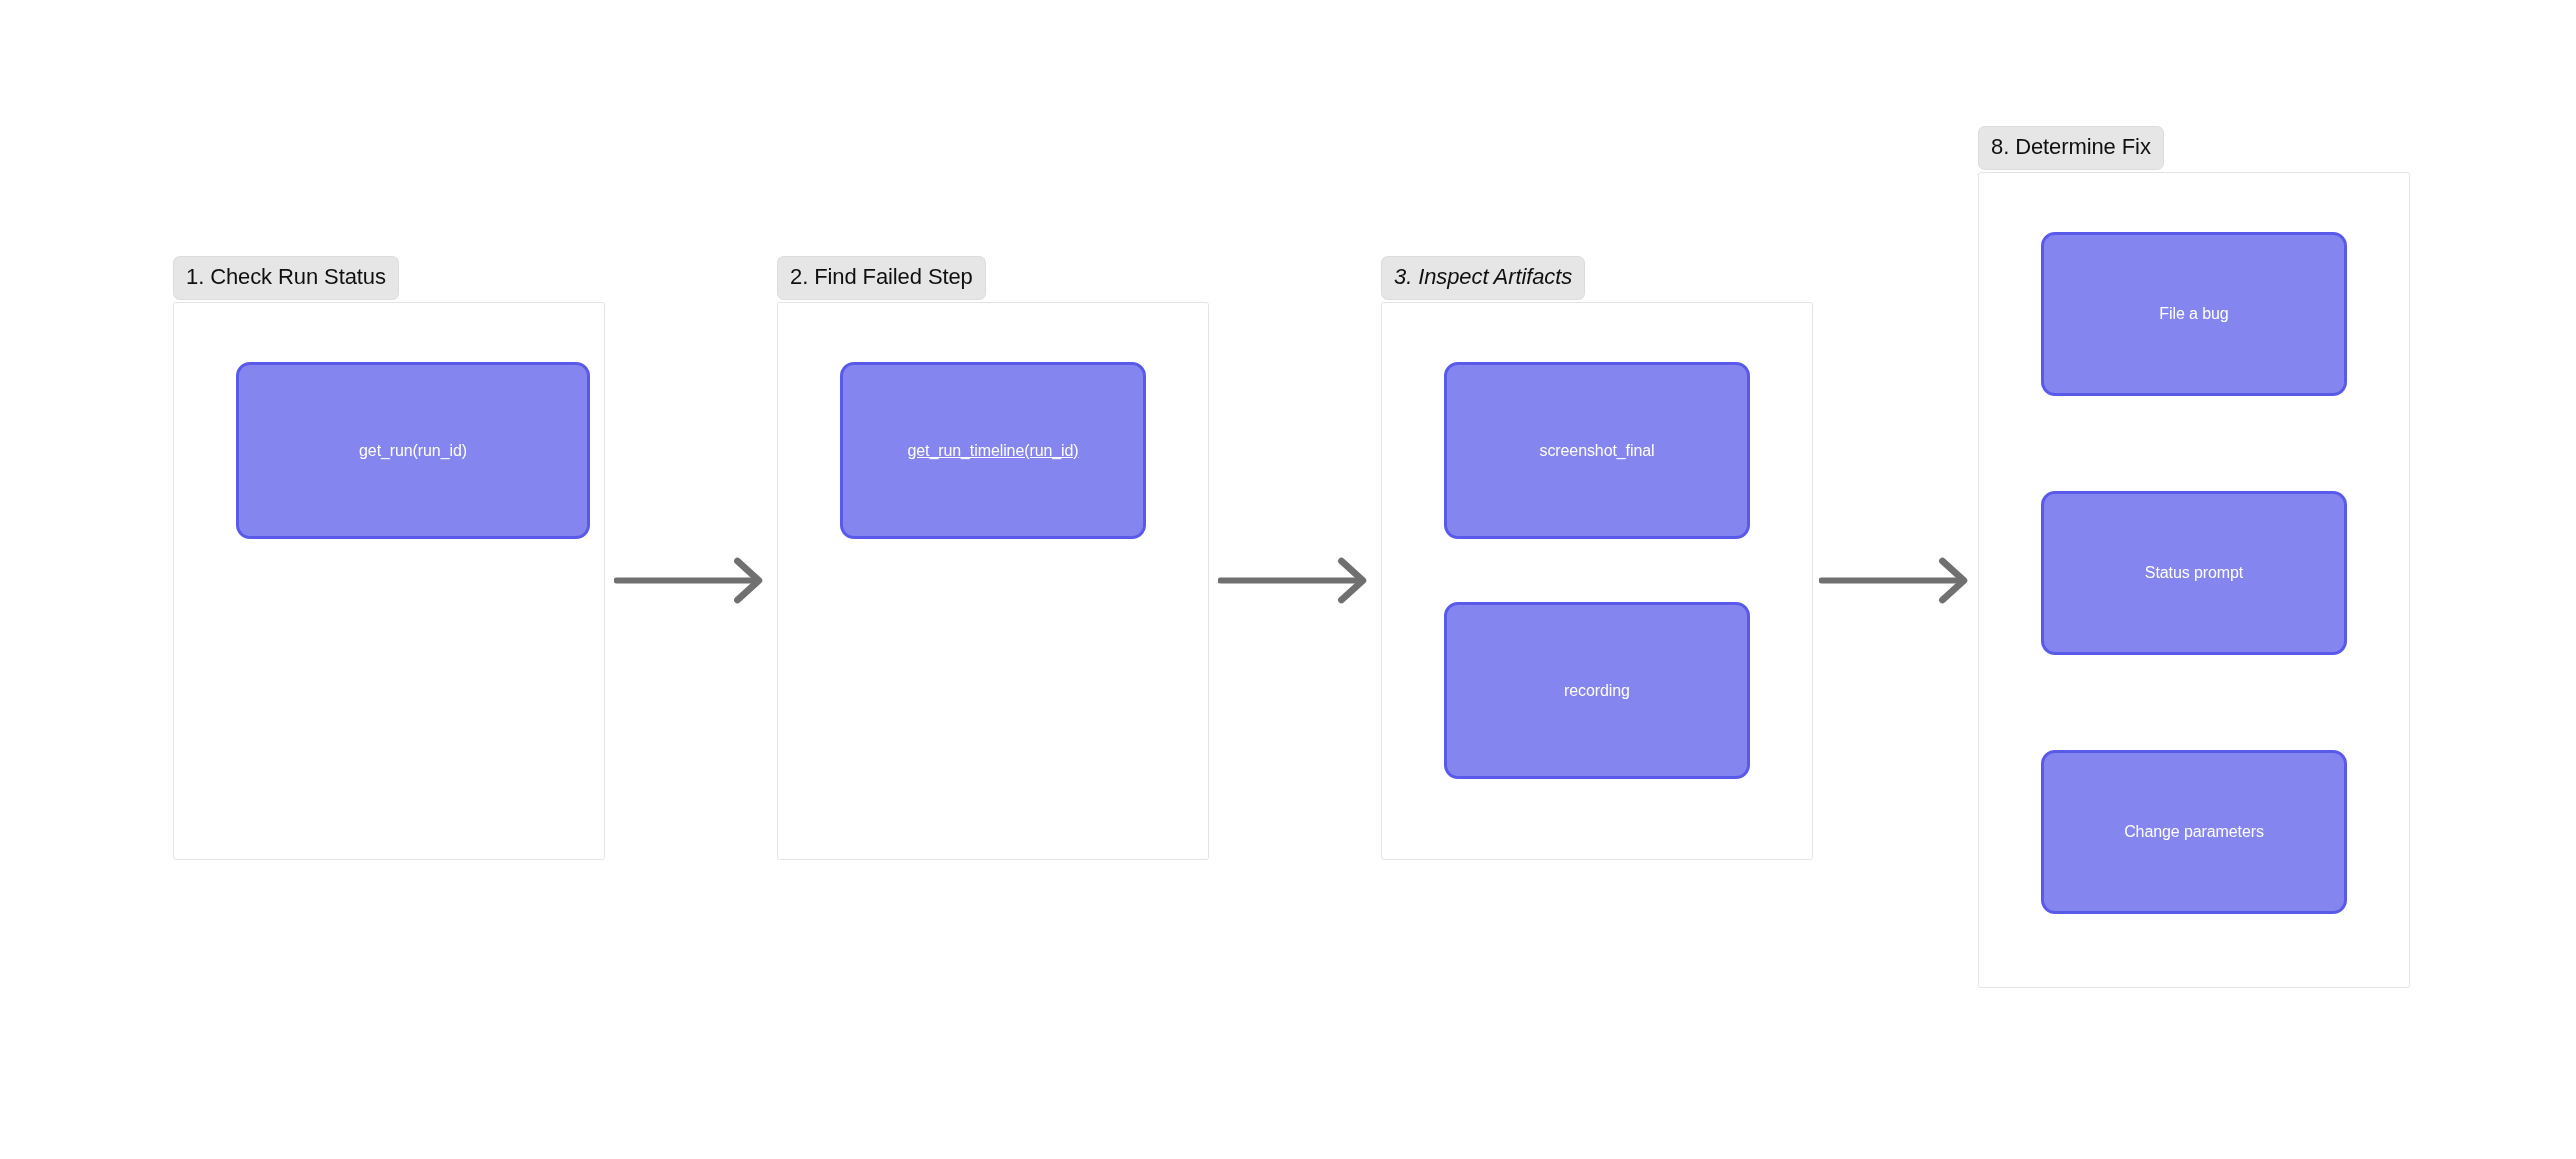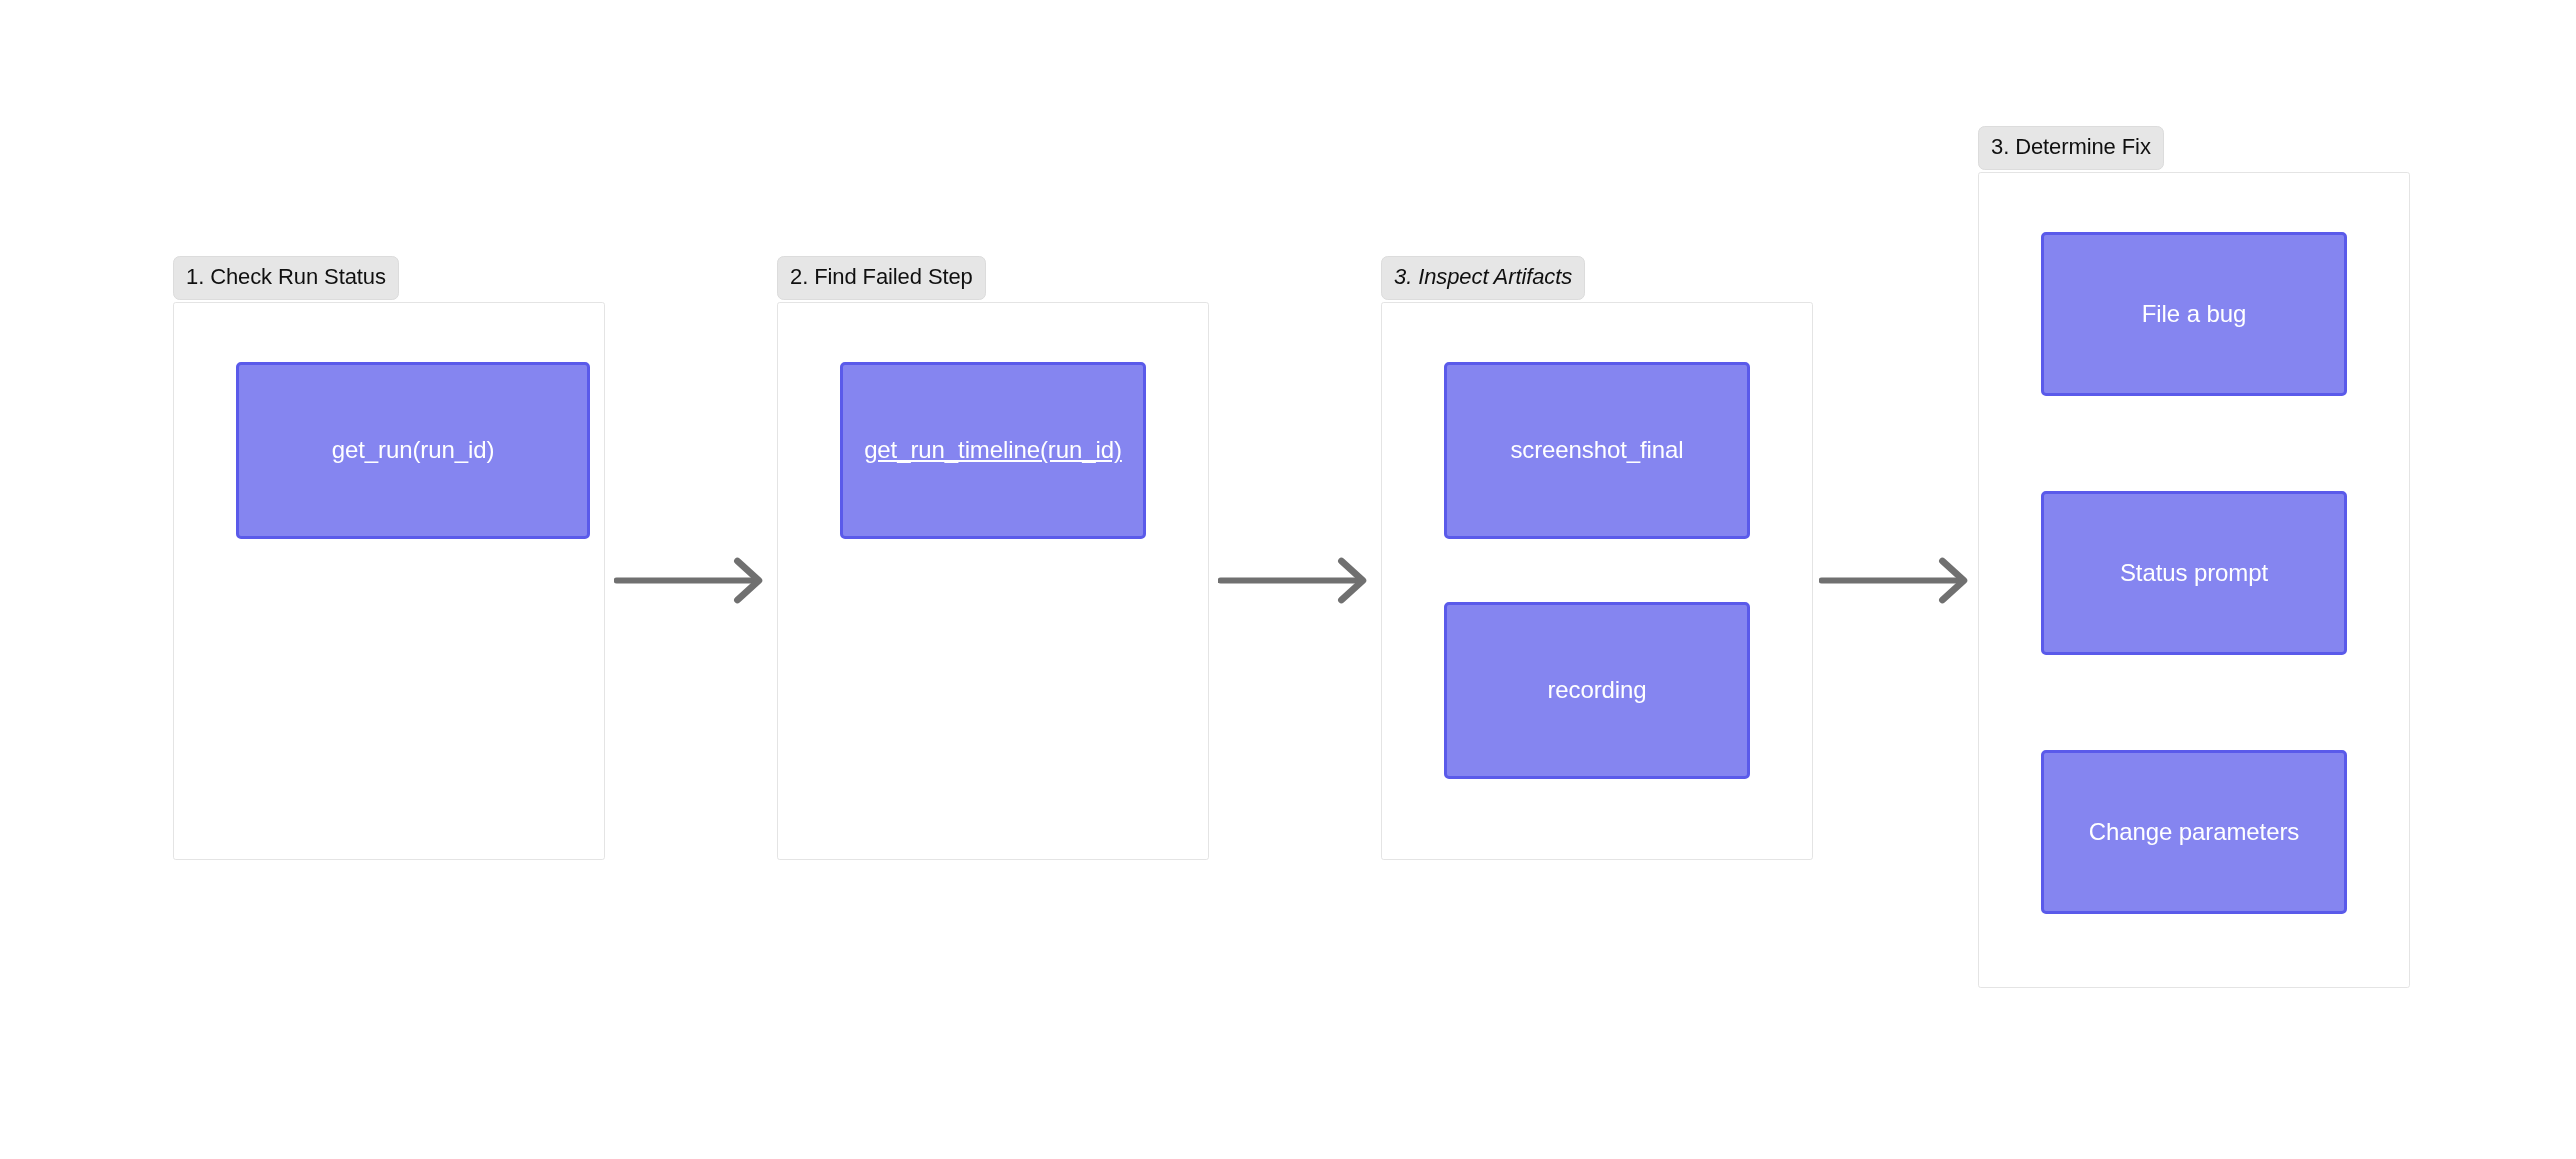--- a/index.html
+++ b/index.html
@@ -38,23 +38,23 @@
     background: #ffffff;
     border: 1.3px solid #e4e4e4;
     border-radius: 2.7px;
   }
 
   
   .node {
     position: absolute;
     background: #8585f0;
     border: 3.4px solid #5a5aea;
-    border-radius: 5px;
+    border-radius: 14px;
     color: #ffffff;
-    font-size: 24px;
+    font-size: 16px;
     line-height: 1.35;
     display: flex;
     align-items: center;
     justify-content: center;
     text-align: center;
     padding: 4px 9.4px;
     white-space: pre-line;
     letter-spacing: -0.1px;
   }
 
@@ -96,20 +96,20 @@
   <div class="node" style="left:1444px; top:362px; width:306px; height:177px;">screenshot_final</div>
   <div class="node" style="left:1444px; top:602px; width:306px; height:177px;">recording</div>
 
   <div class="arrow" style="left:1819px; top:557px;">
     <svg width="161" height="47" viewBox="0 0 240 70">
       <line x1="4" y1="35" x2="212" y2="35" stroke="#707070" stroke-width="9" stroke-linecap="round"></line>
       <polyline points="184,6 216,35 184,64" fill="none" stroke="#707070" stroke-width="10" stroke-linecap="round" stroke-linejoin="round"></polyline>
     </svg>
   </div>
 
-  <div class="group-label" style="left:1978px; top:126px;">3. Determine Fix</div>
+  <div class="group-label" style="left:1978px; top:126px;">8. Determine Fix</div>
   <div class="group-box" style="left:1978px; top:172px; width:432px; height:816px;"></div>
   <div class="node" style="left:2041px; top:232px; width:306px; height:164px;">File a bug</div>
   <div class="node" style="left:2041px; top:491px; width:306px; height:164px;">Status prompt</div>
   <div class="node" style="left:2041px; top:750px; width:306px; height:164px;">Change parameters</div>
 
 </div>
 
 
 </body></html>

